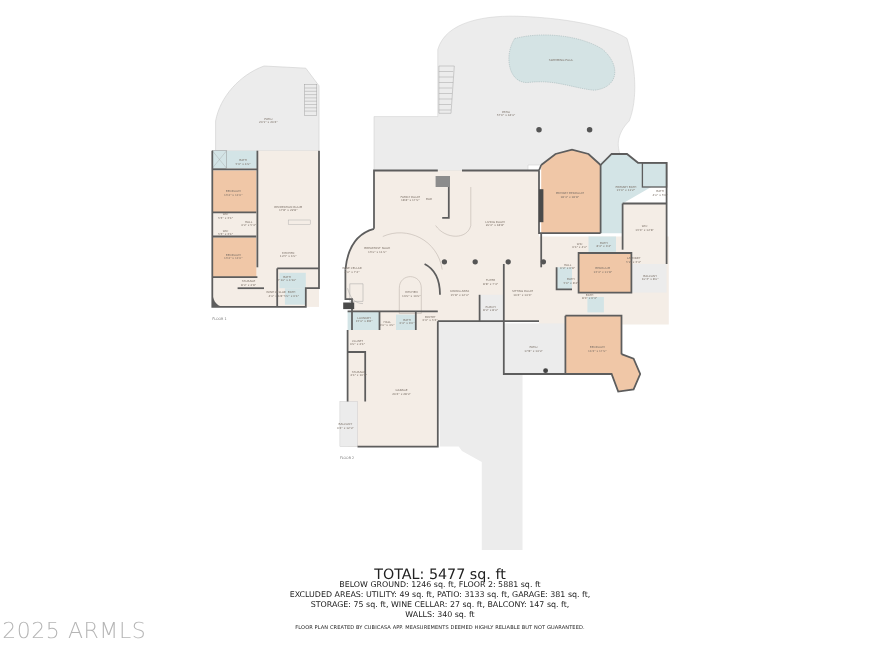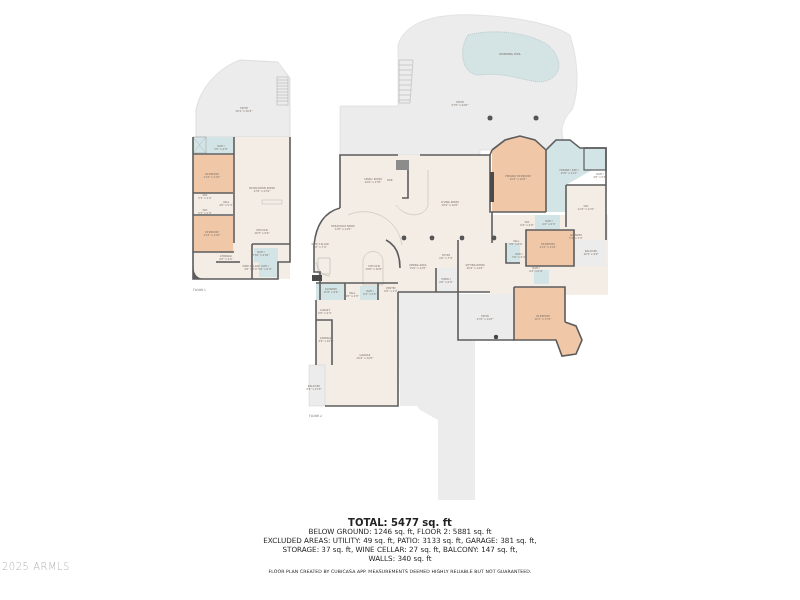--- a/index.html
+++ b/index.html
@@ -1,24 +1,24 @@
 <!DOCTYPE html>
 <html><head>
 <meta charset="utf-8">
 <style>
   html, body { margin:0; padding:0; background:#ffffff; }
   body { width:800px; height:600px; position:relative; overflow:hidden; font-family:"Liberation Sans", sans-serif; }
   #plan { position:absolute; left:0; top:0; width:800px; height:600px; }
   .lbl { position:absolute; font-family:"DejaVu Sans", sans-serif; font-size:2.6px; color:#7a6f66; text-align:center; transform:translate(-50%,-50%); white-space:nowrap; line-height:3.2px; }
   .floorlbl { position:absolute; font-size:3px; color:#777; font-family:"DejaVu Sans", sans-serif; }
   #summary { position:absolute; left:200px; top:518px; width:400px; text-align:center; font-family:"DejaVu Sans", sans-serif; color:#222; }
-  #summary .total { font-weight:bold; font-size:10px; line-height:9px; }
+  #summary .total { font-weight:normal; font-size:13px; line-height:9px; }
   #summary .line { font-size:7.2px; line-height:9px; }
   #summary .disclaimer { font-size:4.6px; margin-top:6px; letter-spacing:0.1px; }
-  #watermark { position:absolute; left:2px; top:561px; font-family:"DejaVu Sans", sans-serif; font-size:10px; color:#b5b5b5; letter-spacing:0.5px; font-weight:300; }
+  #watermark { position:absolute; left:2px; top:561px; font-family:"DejaVu Sans", sans-serif; font-size:20px; color:#b5b5b5; letter-spacing:0.5px; font-weight:300; }
 </style>
 </head>
 <body>
 
 <svg id="plan" viewBox="0 0 800 600" xmlns="http://www.w3.org/2000/svg">
 
   <g>
 
     <path d="M196,137 L196,110 C200,88 218,68 240,60 L278,62 L290,78 L290,137 Z" fill="#ececec" stroke="#cfcfcf" stroke-width="0.6"></path>
 
@@ -356,18 +356,18 @@
     </div>
   </div>
 
 <div class="floorlbl" style="left:193px; top:288px;">FLOOR 1</div>
 <div class="floorlbl" style="left:309px; top:414px;">FLOOR 2</div>
 
 <div id="summary">
   <div class="total">TOTAL: 5477 sq. ft</div>
   <div class="line">BELOW GROUND: 1246 sq. ft, FLOOR 2: 5881 sq. ft</div>
   <div class="line">EXCLUDED AREAS: UTILITY: 49 sq. ft, PATIO: 3133 sq. ft, GARAGE: 381 sq. ft,</div>
-  <div class="line">STORAGE: 37 sq. ft, WINE CELLAR: 27 sq. ft, BALCONY: 147 sq. ft,</div>
+  <div class="line">STORAGE: 75 sq. ft, WINE CELLAR: 27 sq. ft, BALCONY: 147 sq. ft,</div>
   <div class="line">WALLS: 340 sq. ft</div>
   <div class="disclaimer">FLOOR PLAN CREATED BY CUBICASA APP. MEASUREMENTS DEEMED HIGHLY RELIABLE BUT NOT GUARANTEED.</div>
 </div>
 
 <div id="watermark">2025 ARMLS</div>
 
 </body></html>

